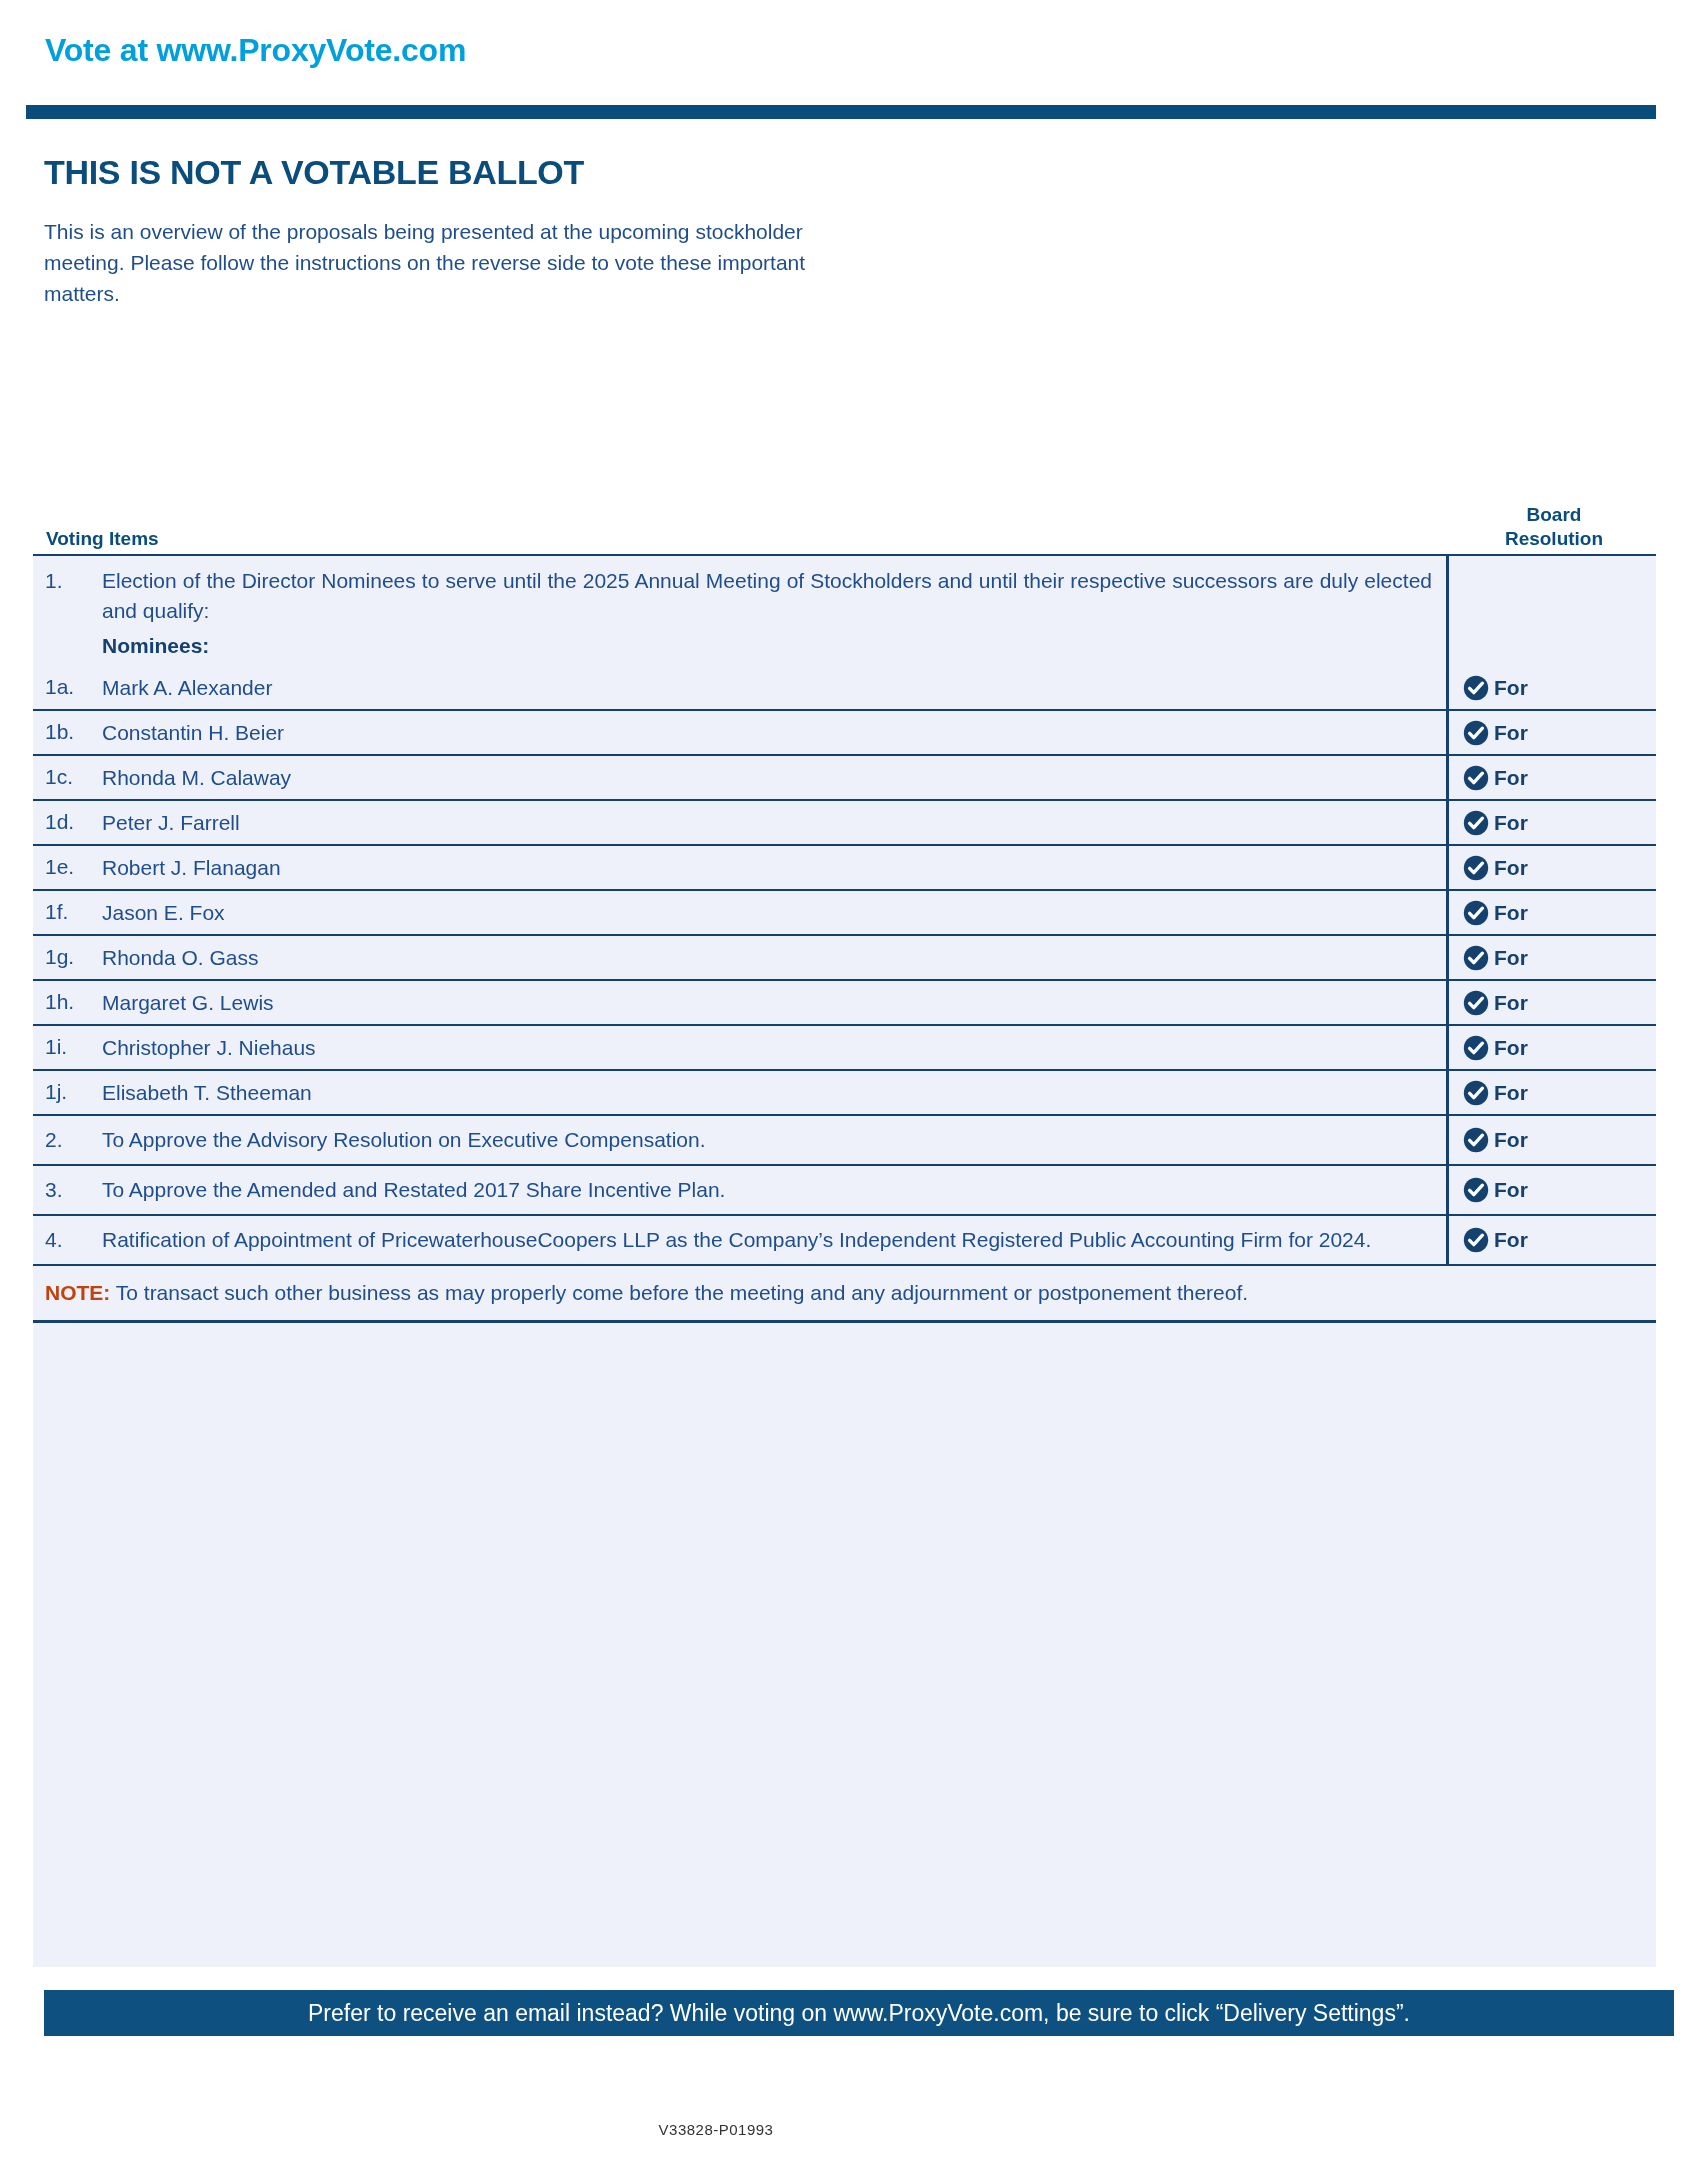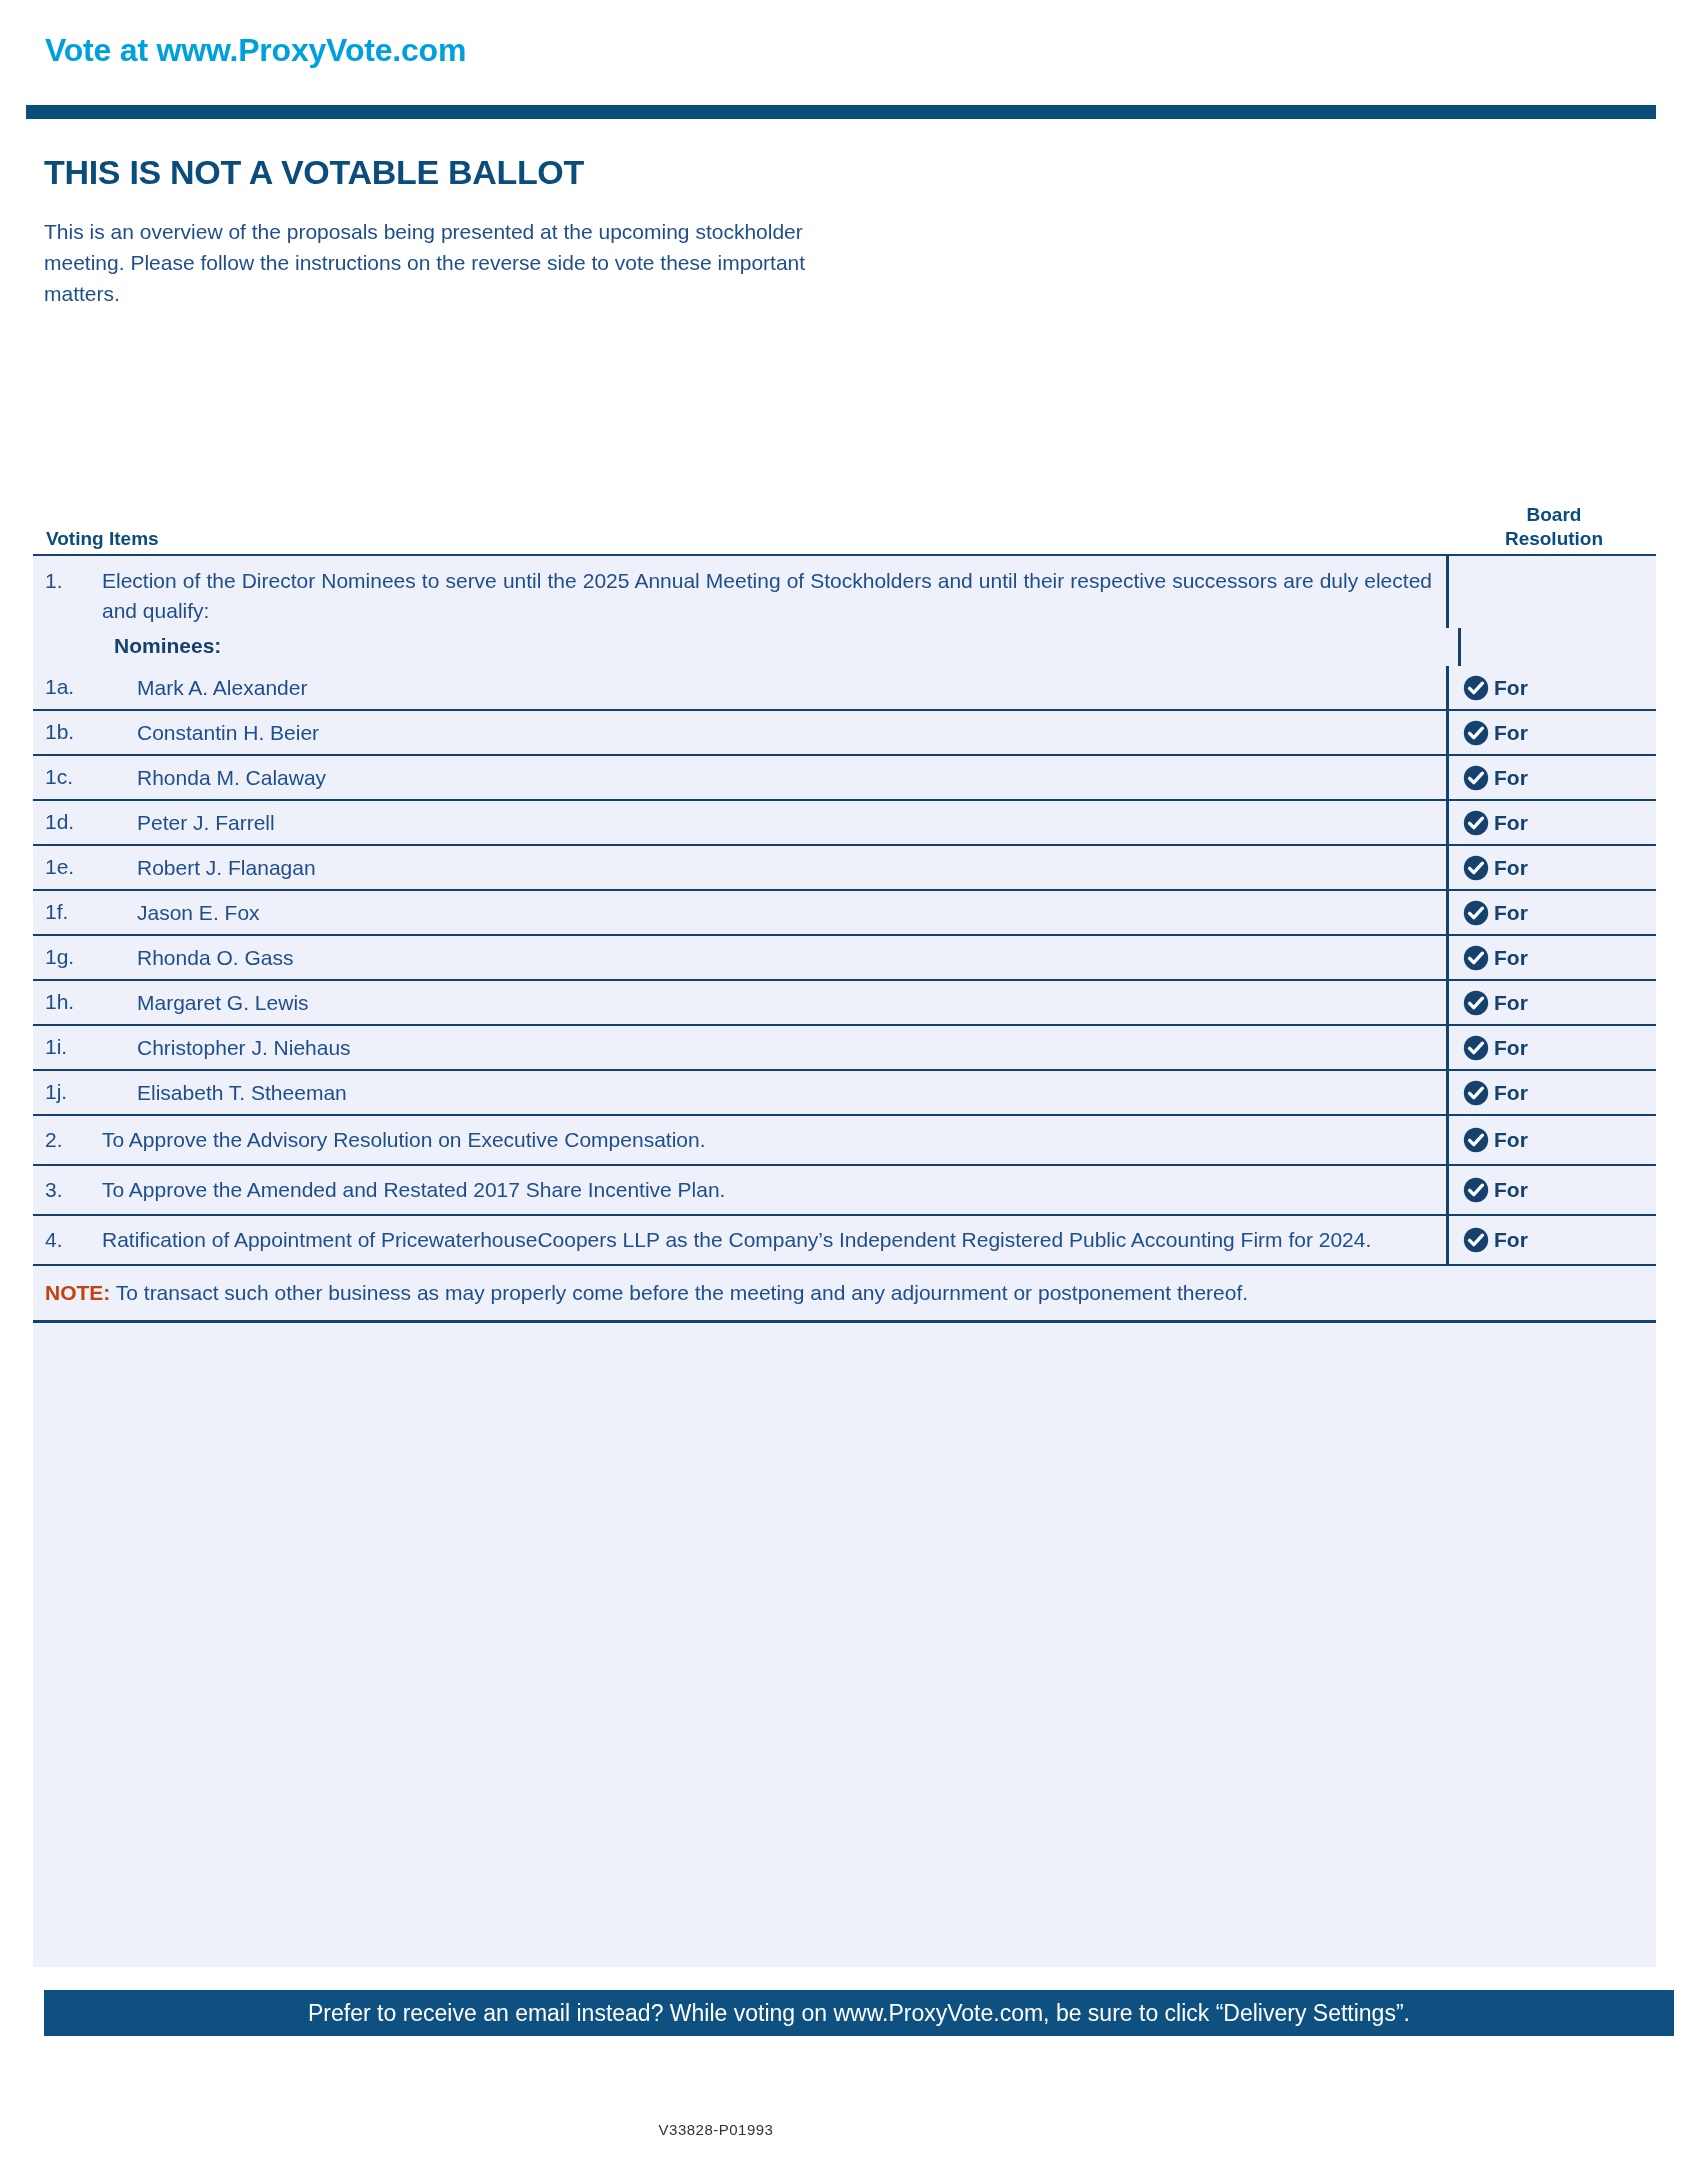--- a/index.html
+++ b/index.html
@@ -119,21 +119,21 @@
     display: flex;
     align-items: flex-start;
   }
   .row-col-rec {
     flex: 1 1 auto;
     box-sizing: border-box;
     display: flex;
     align-items: center;
     padding-left: 14px;
   }
-  .row-nominee .row-col-items { padding-top: 6px; padding-bottom: 6px; gap: 35px; }
+  .row-nominee .row-col-items { padding-top: 6px; padding-bottom: 6px; }
 
   .item-num {
     flex: 0 0 57px;
     font-size: 21px;
     color: #1F4E8C;
     line-height: 30px;
   }
   .item-text {
     flex: 1 1 auto;
     font-size: 21px;
@@ -150,21 +150,20 @@
   #row-proposal-1 .row-col-items {
     padding-top: 10px;
     padding-bottom: 2px;
   }
   #nominees-heading-row {
     border-bottom: none;
   }
   #nominees-heading-row .row-col-items {
     padding-top: 6px;
     padding-bottom: 8px;
-    margin-left: 12px;
   }
   #nominees-heading {
     font-size: 21px;
     font-weight: bold;
     color: #14416E;
     padding-left: 57px;
   }
 
   
   .rec-group {

